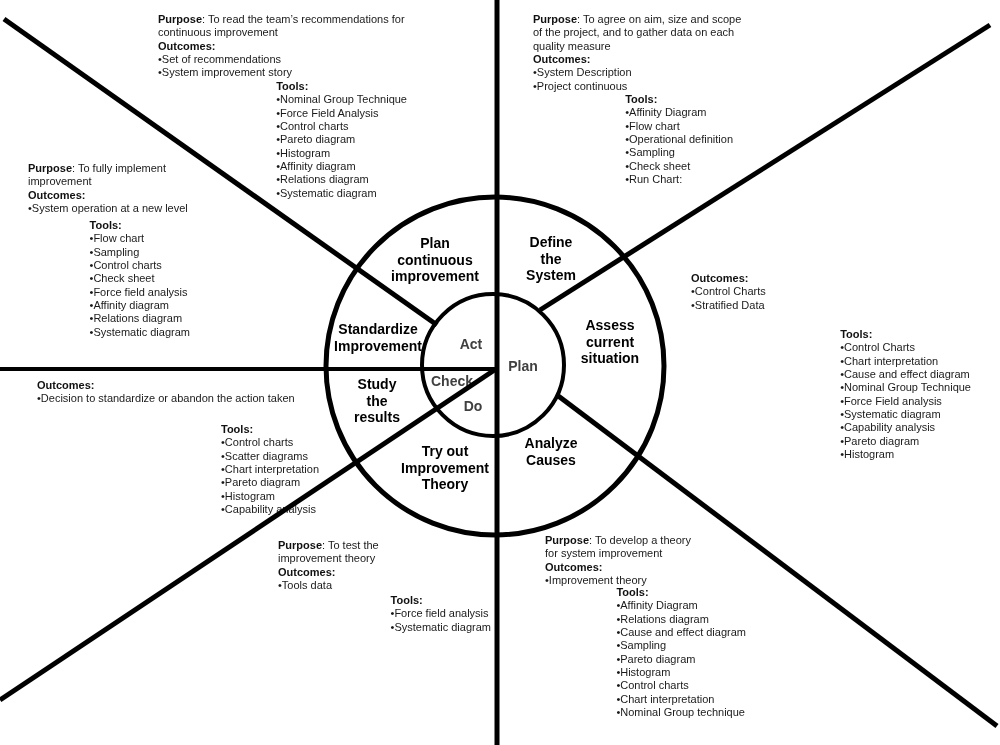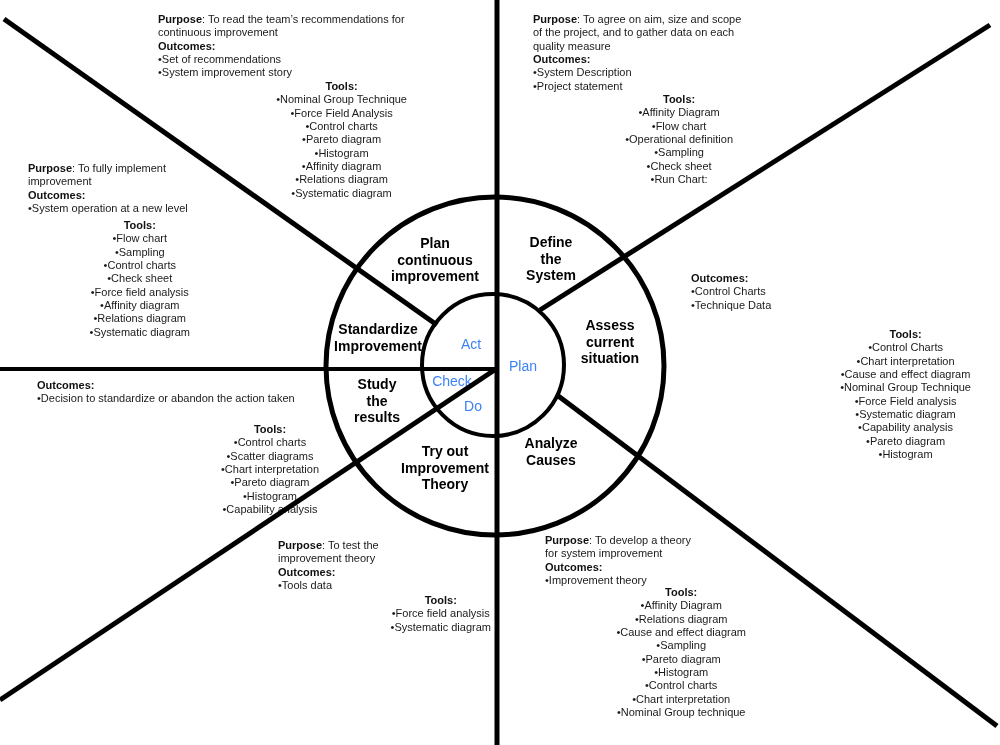--- a/index.html
+++ b/index.html
@@ -1,29 +1,29 @@
 <!DOCTYPE html>
 <html><head>
 <meta charset="utf-8">
 <style>
   html,body{margin:0;padding:0;background:#fff;}
   .canvas{
     position:relative;width:1000px;height:745px;background:#ffffff;
     font-family:"Liberation Sans",sans-serif;color:#1a1a1a;overflow:hidden;
   }
   .blk{position:absolute;font-size:11px;line-height:13.35px;z-index:1;}
-  .tools-blk{text-align:center;}
+  .tools-blk{text-align:left;}
   .b{font-weight:bold;color:#111;}
   .ring-label{
     position:absolute;transform:translateX(-50%);white-space:pre-line;text-align:center;
     font-weight:bold;font-size:14px;line-height:16.5px;color:#000;z-index:1;
   }
   .core-label{
-    position:absolute;transform:translate(-50%,-50%);font-weight:normal;font-size:14px;
-    color:#3b82f6;white-space:nowrap;z-index:1;
+    position:absolute;transform:translate(-50%,-50%);font-weight:bold;font-size:14px;
+    color:#404040;white-space:nowrap;z-index:1;
   }
   svg.lines{position:absolute;left:0;top:0;z-index:5;pointer-events:none;}
 </style>
 </head>
 <body>
 
 <div class="canvas">
 
   <div class="blk" style="left:158px;top:13px;width:255px">
     <div><span class="b">Purpose</span><span>: To read the team’s recommendations for continuous improvement</span></div>
@@ -45,21 +45,21 @@
         <div>•Relations diagram</div>
         <div>•Systematic diagram</div>
       </div>
   </div>
 
   <div class="blk" style="left:533px;top:13px;width:212px">
     <div><span class="b">Purpose</span><span>: To agree on aim, size and scope of the project, and to gather data on each quality measure</span></div>
     <div class="b">Outcomes:</div>
     <div>
         <div>•System Description</div>
-        <div>•Project statement</div>
+        <div>•Project continuous</div>
       </div>
   </div>
   <div class="blk tools-blk" style="right:267px;top:93px">
     <div class="b">Tools:</div>
     <div>
         <div>•Affinity Diagram</div>
         <div>•Flow chart</div>
         <div>•Operational definition</div>
         <div>•Sampling</div>
         <div>•Check sheet</div>
@@ -85,21 +85,21 @@
         <div>•Affinity diagram</div>
         <div>•Relations diagram</div>
         <div>•Systematic diagram</div>
       </div>
   </div>
 
   <div class="blk" style="left:691px;top:272px;width:300px">
     <div class="b">Outcomes:</div>
     <div>
         <div>•Control Charts</div>
-        <div>•Technique Data</div>
+        <div>•Stratified Data</div>
       </div>
   </div>
   <div class="blk tools-blk" style="right:29px;top:328px">
     <div class="b">Tools:</div>
     <div>
         <div>•Control Charts</div>
         <div>•Chart interpretation</div>
         <div>•Cause and effect diagram</div>
         <div>•Nominal Group Technique</div>
         <div>•Force Field analysis</div>

